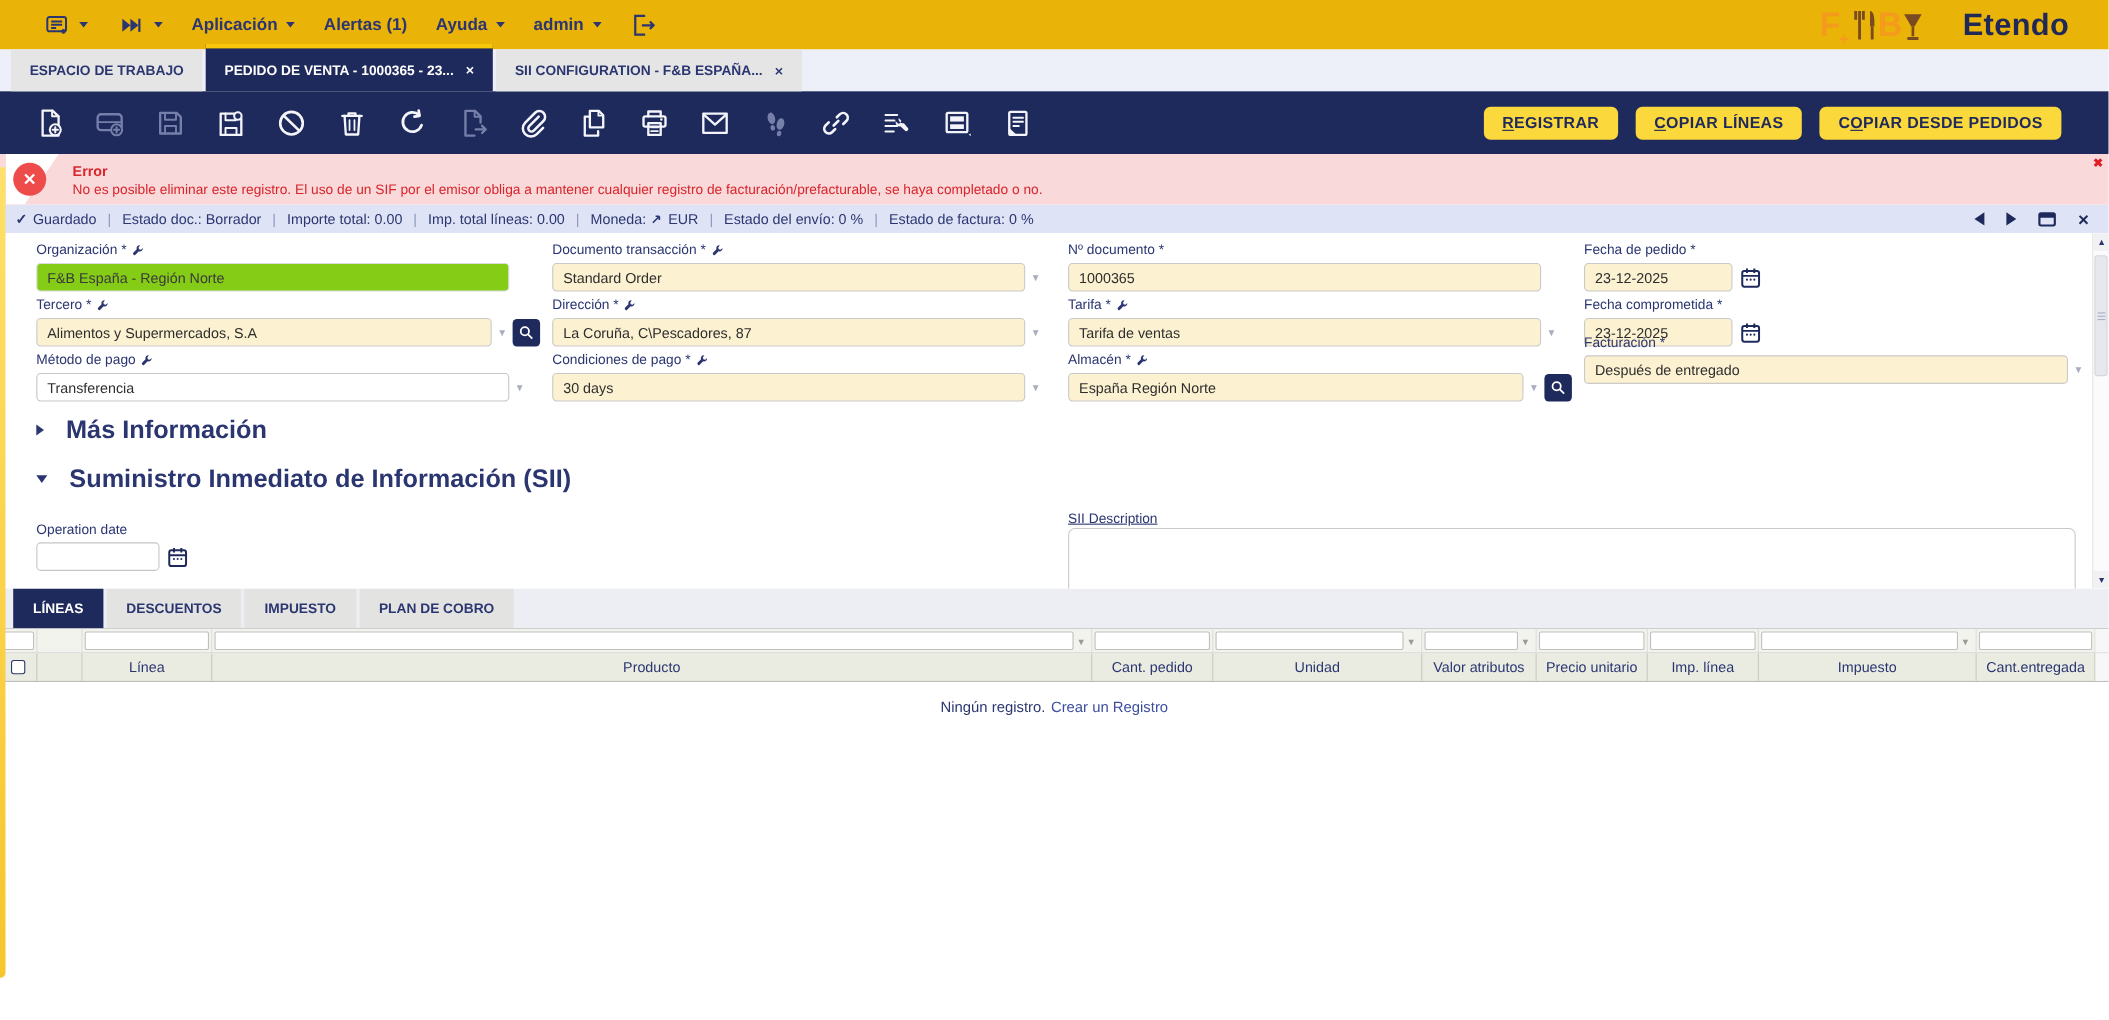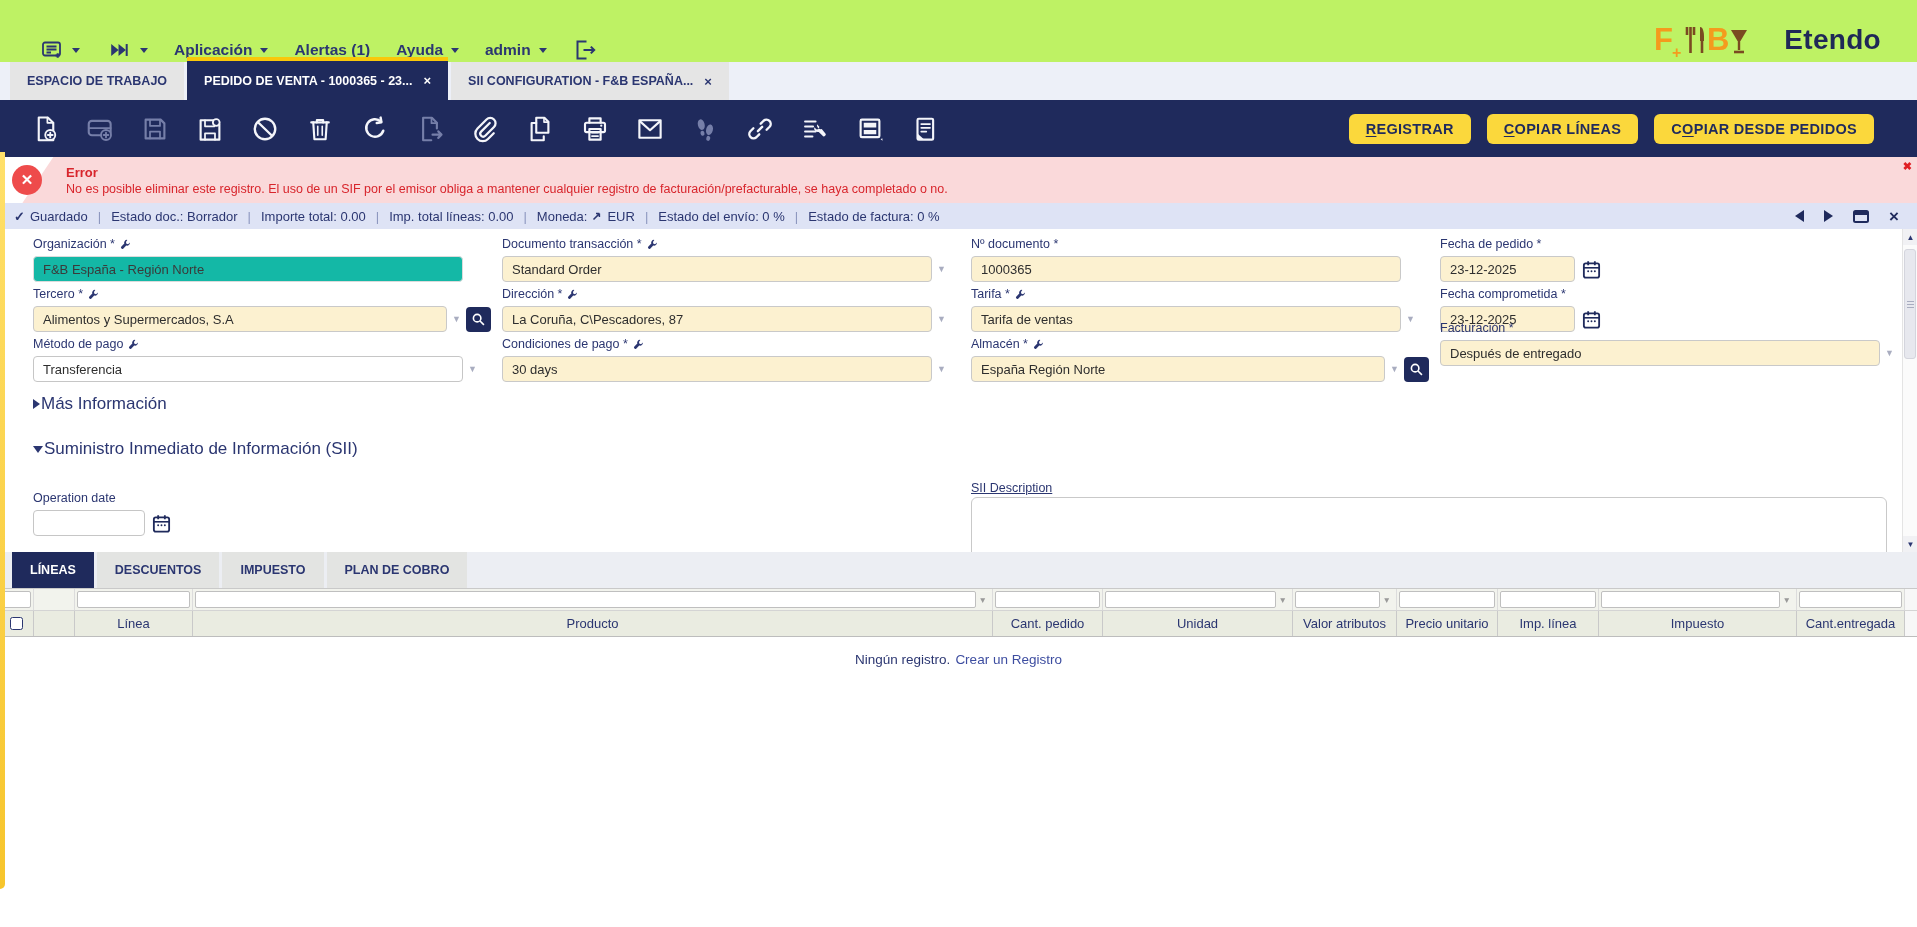--- a/index.html
+++ b/index.html
@@ -10,21 +10,21 @@
   *{box-sizing:border-box}
   html,body{margin:0;padding:0}
   body{width:1917px;height:927px;overflow:hidden;font-family:"Liberation Sans",sans-serif;background:#fff}
   .page{position:relative;width:1917px;height:927px;background:#fff}
 
   
   .ystripe{position:absolute;left:0;top:152px;width:5px;height:737px;z-index:40;
     background:linear-gradient(180deg,#FFE06A,#F7C52C);border-radius:0 0 5px 0}
 
   
-  .hdr{height:62px;display:flex;align-items:flex-end;background:#bef264}
+  .hdr{height:45px;display:flex;align-items:center;background:#eab308}
   .hdr-left{display:flex;align-items:center;gap:26px;padding-left:40px}
   .menu-item{display:flex;align-items:center;gap:8px;color:var(--navy2);font-size:15.5px;font-weight:600;cursor:pointer}
   .menu-item svg{display:block}
   .caret{width:0;height:0;border-left:4.5px solid transparent;border-right:4.5px solid transparent;border-top:5.5px solid var(--navy2)}
   .hdr-right{margin-left:auto;display:flex;align-items:center;gap:34px;padding-right:36px}
   .brand{font-size:28px;font-weight:800;color:#1F2857;letter-spacing:.3px}
   .fblogo svg{display:block}
 
   
   .wintabs{height:38px;background:#EDF0F8;display:flex;align-items:flex-end;padding-left:10px}
@@ -68,27 +68,27 @@
   .win-ico{width:16px;height:13px;border:2px solid var(--navy);border-top-width:5px;border-radius:2.5px;cursor:pointer}
   .sb-x{font-size:17px;font-weight:700;color:var(--navy);line-height:1;cursor:pointer}
 
   
   .formarea{height:323px;position:relative;background:#fff;overflow:hidden}
   .field{position:absolute}
   .flabel{font-size:12.5px;color:var(--navy2);display:flex;align-items:center;gap:5px;margin-bottom:5px;font-weight:500;white-space:nowrap}
   .frow{display:flex;align-items:center}
   .inp{height:26px;border:1px solid #C9C9C9;border-radius:4px;font-size:13px;color:#2E2E2E;
     display:flex;align-items:center;padding:0 9px;background:var(--cream);overflow:hidden;white-space:nowrap}
-  .inp.ro{background:#14b8a6;border-color:#DBDBDB;color:#3A3A3A}
+  .inp.ro{background:#84cc16;border-color:#DBDBDB;color:#3A3A3A}
   .inp.white{background:#fff;border-color:#C6C6C6}
   .dd{font-size:9px;color:#A9ADC0;margin-left:5px;user-select:none;cursor:pointer}
   .magbtn{width:25px;height:25px;border-radius:4px;background:var(--navy);display:flex;align-items:center;
     justify-content:center;margin-left:5px;cursor:pointer;flex:none}
   .calbtn{margin-left:6px;cursor:pointer;display:flex}
-  .section{position:absolute;display:flex;align-items:center;gap:1px;color:var(--navy2);font-size:17px;font-weight:400;cursor:pointer}
+  .section{position:absolute;display:flex;align-items:center;gap:20px;color:var(--navy2);font-size:23px;font-weight:700;cursor:pointer}
   .sec-tri-r{width:0;height:0;border-top:5px solid transparent;border-bottom:5px solid transparent;border-left:7px solid var(--navy2)}
   .sec-tri-d{width:0;height:0;border-left:5px solid transparent;border-right:5px solid transparent;border-top:7px solid var(--navy2)}
   .siidesc{position:absolute;border:1px solid #C9C9C9;border-radius:6px 6px 0 0;background:#fff;resize:none;outline:none;
     font-family:"Liberation Sans",sans-serif;font-size:13px;padding:6px}
   .sii-label{position:absolute;font-size:12.5px;color:var(--navy2);font-weight:500}
   .vscroll{position:absolute;right:0;top:0;bottom:0;width:15px;background:#FBFBFB;border-left:1px solid #E4E4E4}
   .vs-arrow{position:absolute;left:0;width:15px;height:16px;display:flex;align-items:center;justify-content:center;
     font-size:8px;color:var(--navy2);background:#F1F1F4;cursor:pointer}
   .vs-thumb{position:absolute;left:1px;top:20px;width:12px;height:110px;background:#E7E8EE;border:1px solid #D4D5DD;
     border-radius:3px;cursor:grab;display:flex;flex-direction:column;gap:2px;align-items:center;justify-content:center}

